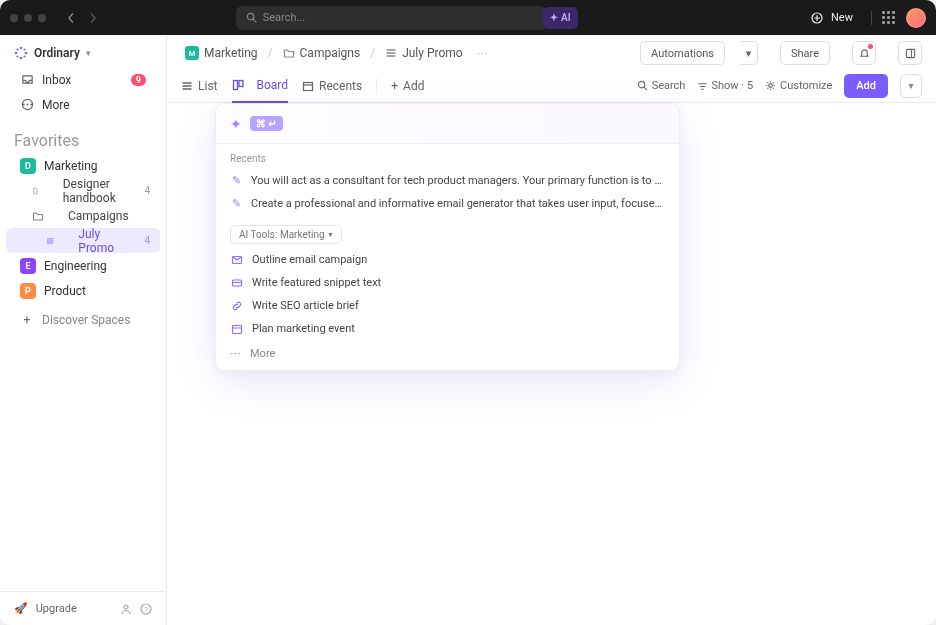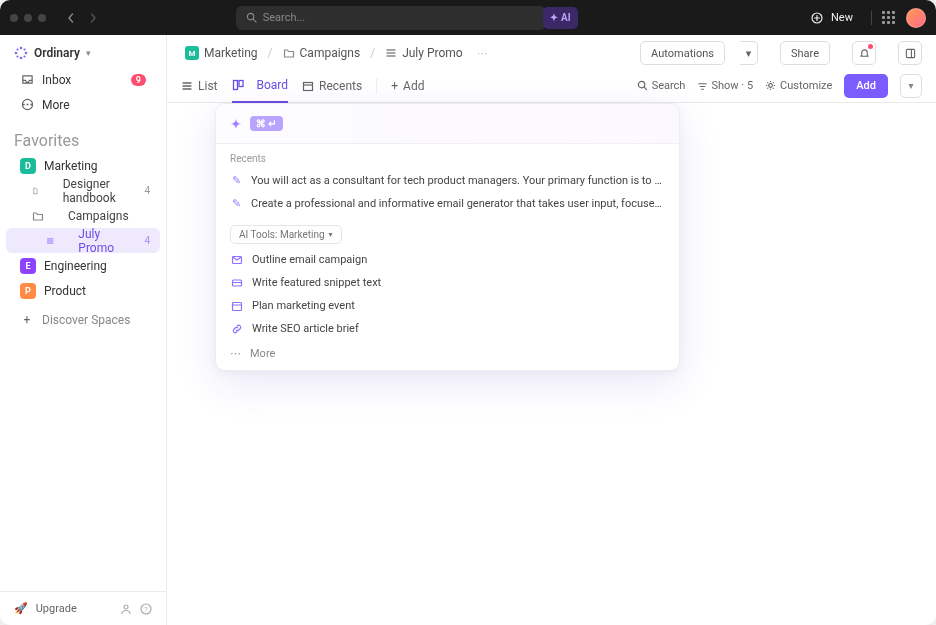--- a/index.html
+++ b/index.html
@@ -367,33 +367,33 @@
               <svg width="12" height="12" viewBox="0 0 12 12">
                 <rect x="1.5" y="3" width="9" height="6" rx="1" stroke="#8e6fff" fill="none" stroke-width="1.2"></rect>
                 <line x1="1.5" y1="5.5" x2="10.5" y2="5.5" stroke="#8e6fff" stroke-width="1.2"></line>
               </svg>
             </span>
           <span>Write featured snippet text</span>
         </div>
         <div class="tool-item">
           <span class="ico">
               <svg width="12" height="12" viewBox="0 0 12 12">
-                <rect x="1.5" y="2.5" width="9" height="8" rx="1" stroke="#8e6fff" fill="none" stroke-width="1.2"></rect>
-                <line x1="1.5" y1="5" x2="10.5" y2="5" stroke="#8e6fff" stroke-width="1.2"></line>
+                <path d="M5 7a2 2 0 002.8 0l1.5-1.5a2 2 0 00-2.8-2.8L5.8 3.4M7 5a2 2 0 00-2.8 0L2.7 6.5a2 2 0 002.8 2.8l.7-.7" stroke="#8e6fff" fill="none" stroke-width="1.2"></path>
               </svg>
             </span>
-          <span>Plan marketing event</span>
+          <span>Write SEO article brief</span>
         </div>
         <div class="tool-item">
           <span class="ico">
               <svg width="12" height="12" viewBox="0 0 12 12">
-                <path d="M5 7a2 2 0 002.8 0l1.5-1.5a2 2 0 00-2.8-2.8L5.8 3.4M7 5a2 2 0 00-2.8 0L2.7 6.5a2 2 0 002.8 2.8l.7-.7" stroke="#8e6fff" fill="none" stroke-width="1.2"></path>
+                <rect x="1.5" y="2.5" width="9" height="8" rx="1" stroke="#8e6fff" fill="none" stroke-width="1.2"></rect>
+                <line x1="1.5" y1="5" x2="10.5" y2="5" stroke="#8e6fff" stroke-width="1.2"></line>
               </svg>
             </span>
-          <span>Write SEO article brief</span>
+          <span>Plan marketing event</span>
         </div>
         <div class="more-item">
           <span>⋯</span>
           <span>More</span>
         </div>
       </div>
 
     </div>
   </div>
 </div>

